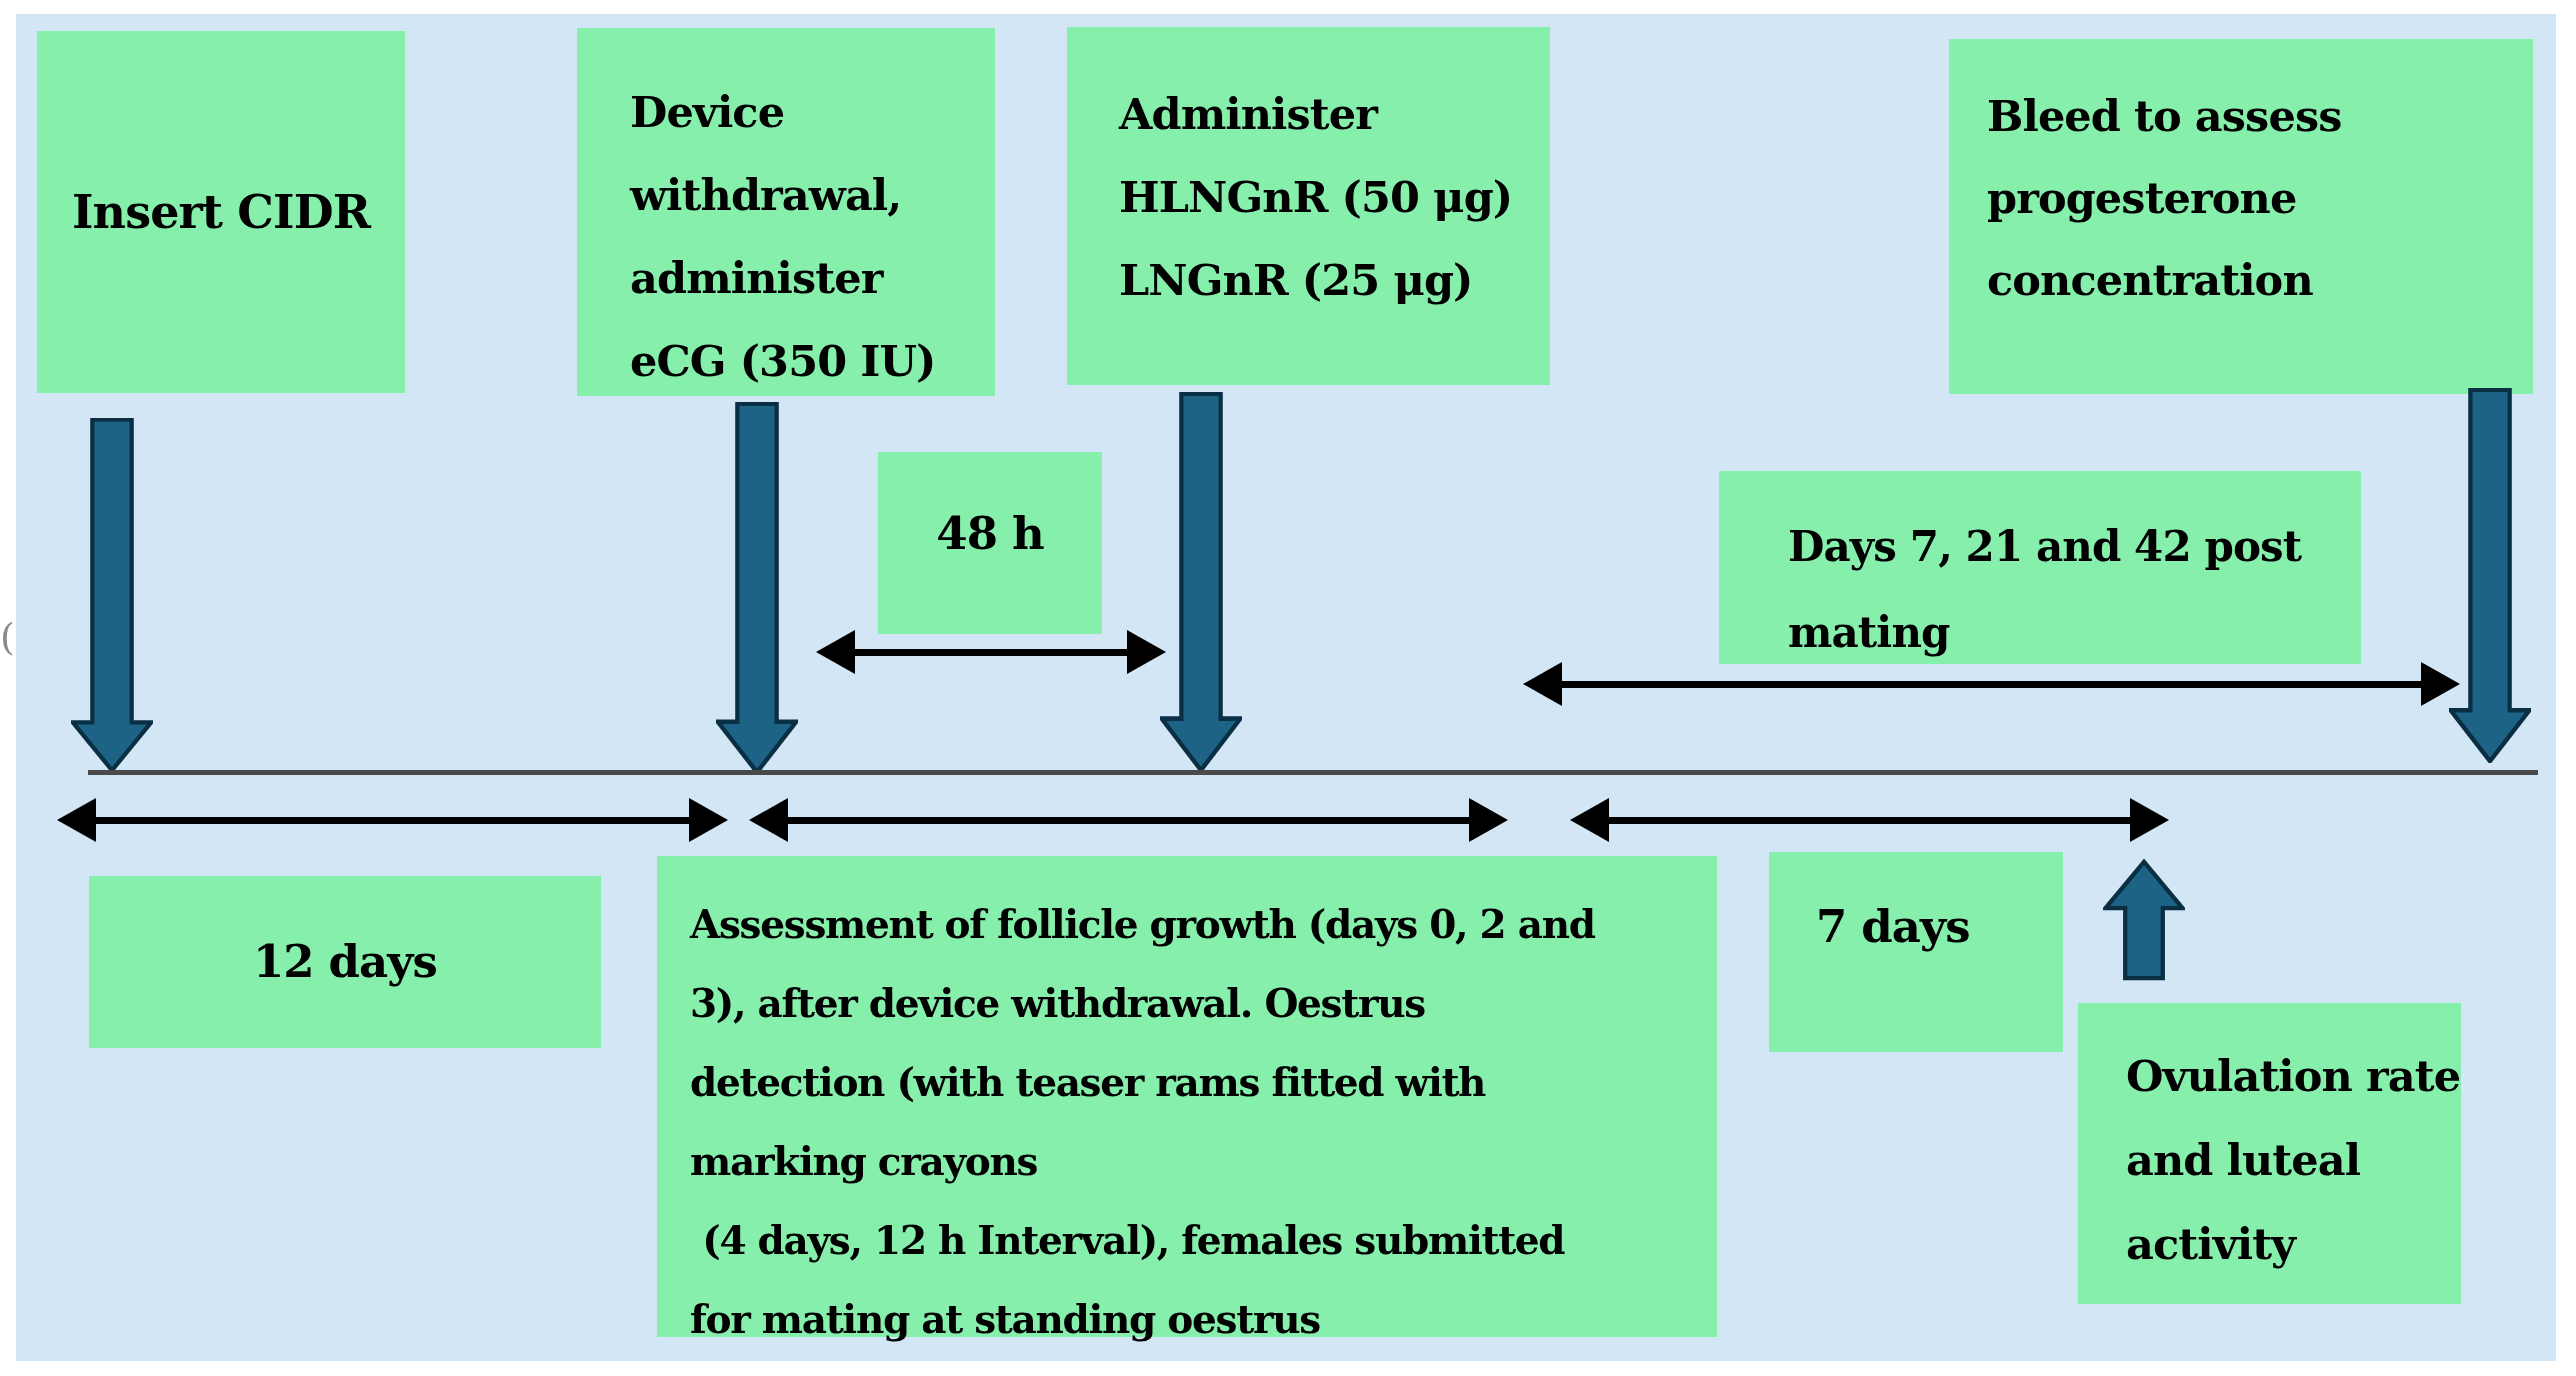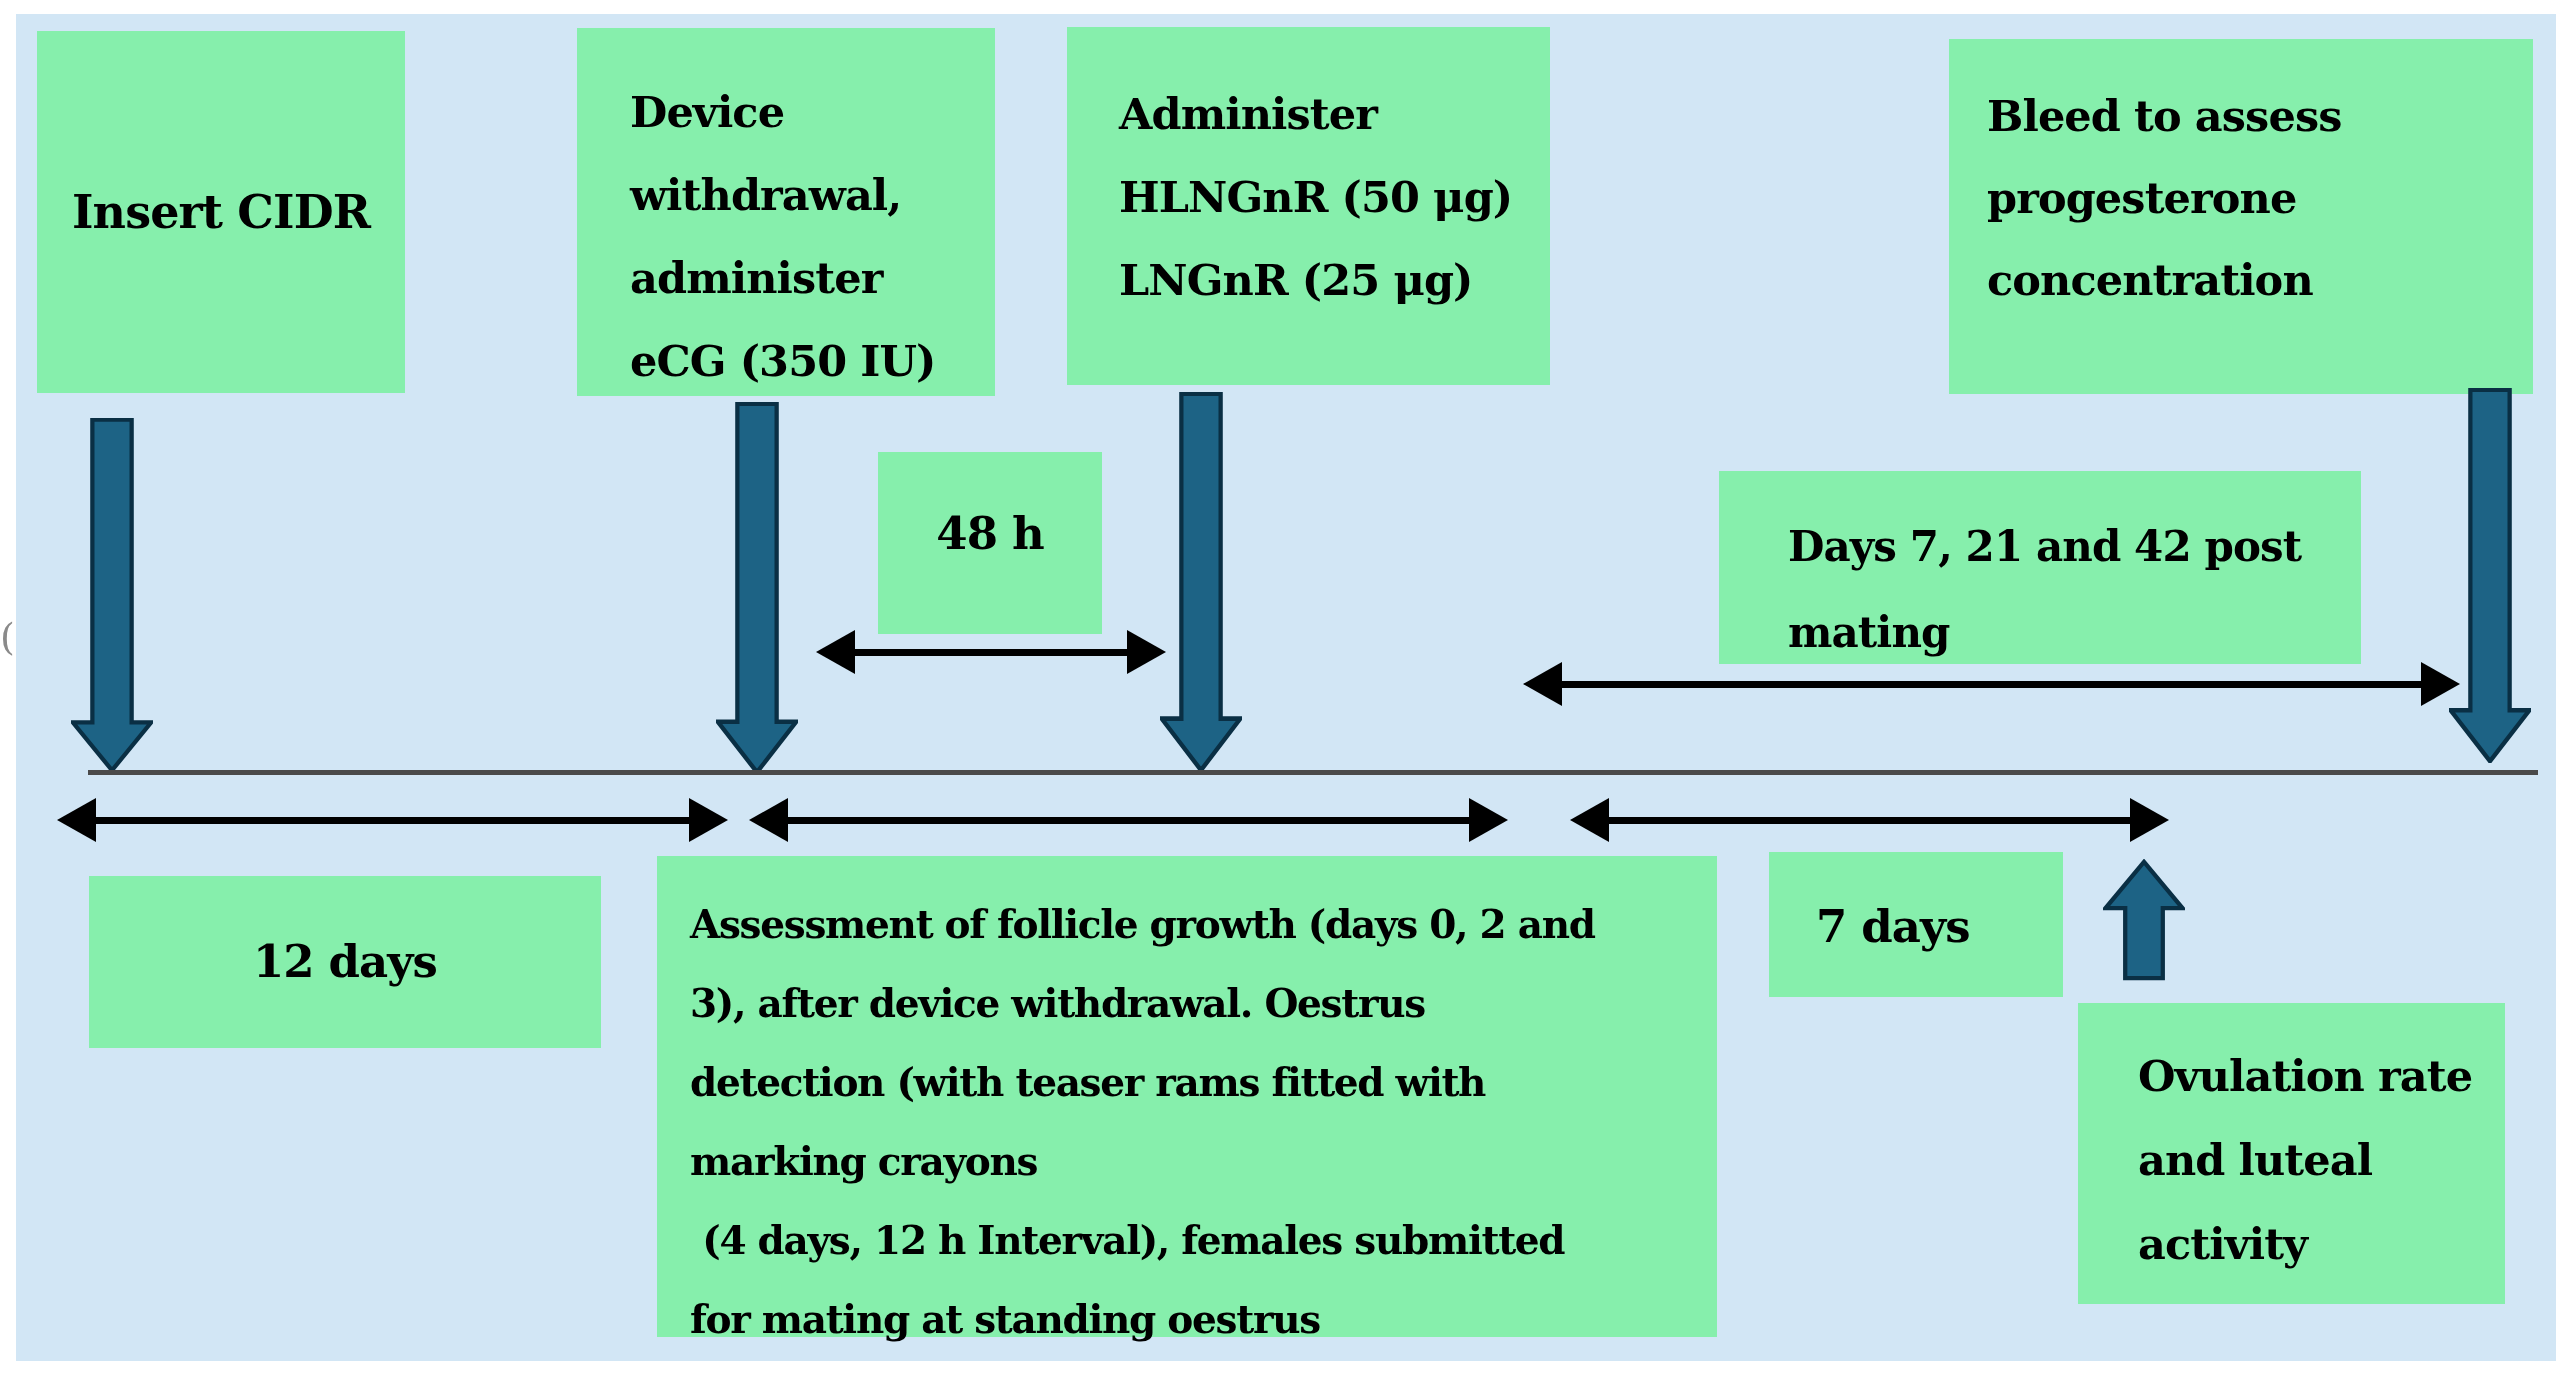--- a/index.html
+++ b/index.html
@@ -105,19 +105,19 @@
 
   <div class="box center" style="left:89px; top:876px; width:512px; height:172px; font-size:45px;">12 days</div>
 
   <div class="box" style="left:657px; top:856px; width:1060px; height:481px; padding:29px 0 4px 33px; font-size:39px; letter-spacing:-1.3px; line-height:79px;">Assessment of follicle growth (days 0, 2 and
 3), after device withdrawal. Oestrus
 detection (with teaser rams fitted with
 marking crayons
  (4 days, 12 h Interval), females submitted
 for mating at standing oestrus</div>
 
-  <div class="box" style="left:1769px; top:852px; width:294px; height:145px; padding:34px 0 0 47px; font-size:45px;">7 days</div>
+  <div class="box" style="left:1769px; top:852px; width:294px; height:200px; padding:34px 0 0 47px; font-size:45px;">7 days</div>
 
-  <div class="box" style="left:2078px; top:1003px; width:427px; height:301px; padding:31px 0 0 60px; line-height:84px;">Ovulation rate
+  <div class="box" style="left:2078px; top:1003px; width:383px; height:301px; padding:31px 0 0 48px; line-height:84px;">Ovulation rate
 and luteal
 activity</div>
 </div>
 
 
 </body></html>

